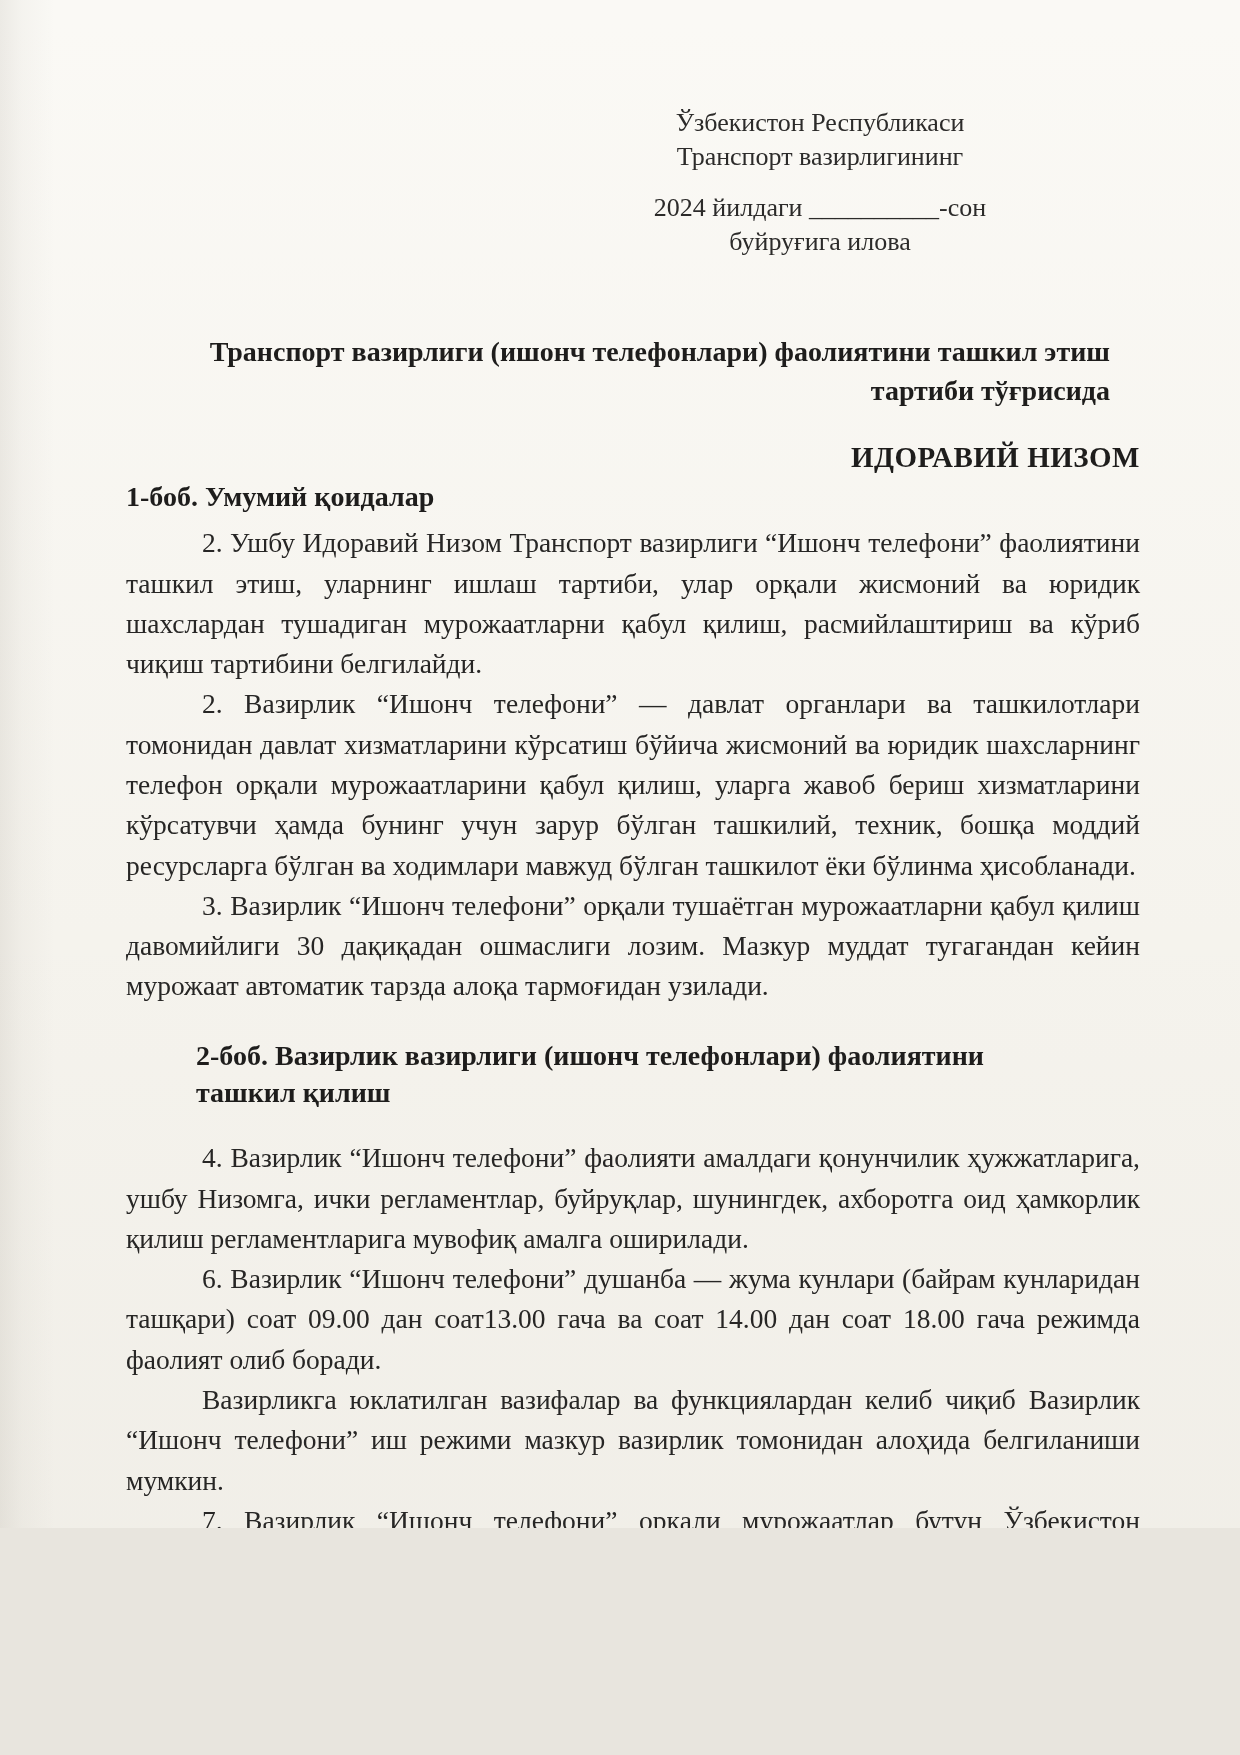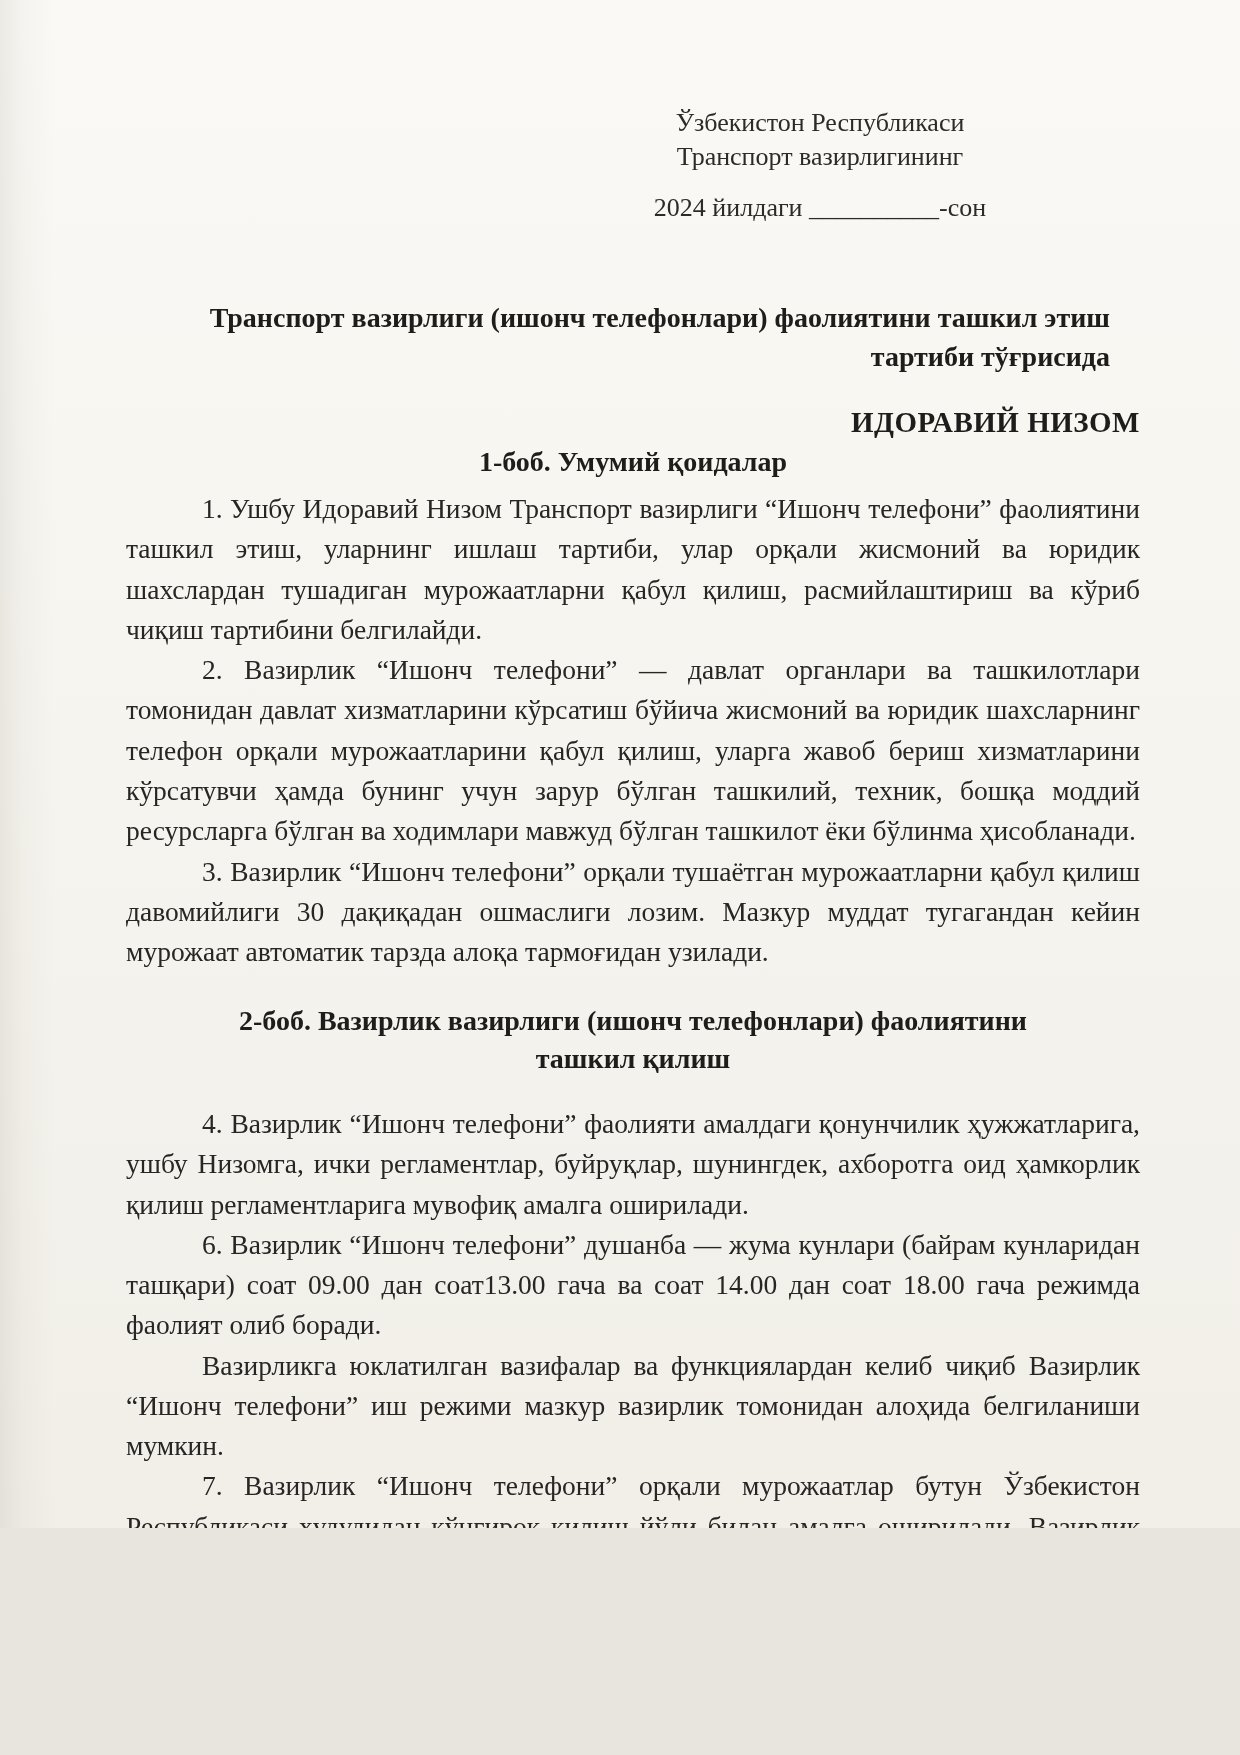--- a/index.html
+++ b/index.html
@@ -45,21 +45,21 @@
   .doc-type {
     margin: 30px 0 0 0;
     text-align: right;
     font-size: 29px;
     font-weight: bold;
     letter-spacing: 0.5px;
     color: #1e1d1c;
   }
   .chapter {
     margin: 4px 0 6px 0;
-    text-align: center;
+    text-align: left;
     font-size: 28px;
     font-weight: bold;
     line-height: 1.35;
     color: #1e1d1c;
   }
   .chapter.second {
     margin: 30px 70px 26px 70px;
   }
   .body-text p {
     margin: 0;
@@ -75,30 +75,31 @@
 <body>
 
 <div class="page">
   <div class="content">
 
     <div class="approval">
       <div>Ўзбекистон Республикаси</div>
       <div>Транспорт вазирлигининг</div>
       <div class="gap"></div>
       <div>2024 йилдаги __________-сон</div>
+      <div>буйруғига илова</div>
     </div>
 
     <div class="doc-title">Транспорт вазирлиги (ишонч телефонлари) фаолиятини ташкил этиш тартиби тўғрисида</div>
 
     <div class="doc-type">ИДОРАВИЙ НИЗОМ</div>
 
     <div class="chapter">1-боб. Умумий қоидалар</div>
 
     <div class="body-text">
-      <p>1. Ушбу Идоравий Низом Транспорт вазирлиги “Ишонч телефони” фаолиятини ташкил этиш, уларнинг ишлаш тартиби, улар орқали жисмоний ва юридик шахслардан тушадиган мурожаатларни қабул қилиш, расмийлаштириш ва кўриб чиқиш тартибини белгилайди.</p>
+      <p>2. Ушбу Идоравий Низом Транспорт вазирлиги “Ишонч телефони” фаолиятини ташкил этиш, уларнинг ишлаш тартиби, улар орқали жисмоний ва юридик шахслардан тушадиган мурожаатларни қабул қилиш, расмийлаштириш ва кўриб чиқиш тартибини белгилайди.</p>
       <p>2. Вазирлик “Ишонч телефони” — давлат органлари ва ташкилотлари томонидан давлат хизматларини кўрсатиш бўйича жисмоний ва юридик шахсларнинг телефон орқали мурожаатларини қабул қилиш, уларга жавоб бериш хизматларини кўрсатувчи ҳамда бунинг учун зарур бўлган ташкилий, техник, бошқа моддий ресурсларга бўлган ва ходимлари мавжуд бўлган ташкилот ёки бўлинма ҳисобланади.</p>
       <p>3. Вазирлик “Ишонч телефони” орқали тушаётган мурожаатларни қабул қилиш давомийлиги 30 дақиқадан ошмаслиги лозим. Мазкур муддат тугагандан кейин мурожаат автоматик тарзда алоқа тармоғидан узилади.</p>
     </div>
 
     <div class="chapter second">2-боб. Вазирлик вазирлиги (ишонч телефонлари) фаолиятини ташкил қилиш</div>
 
     <div class="body-text">
       <p>4. Вазирлик “Ишонч телефони” фаолияти амалдаги қонунчилик ҳужжатларига, ушбу Низомга, ички регламентлар, буйруқлар, шунингдек, ахборотга оид ҳамкорлик қилиш регламентларига мувофиқ амалга оширилади.</p>
       <p>6. Вазирлик “Ишонч телефони” душанба — жума кунлари (байрам кунларидан ташқари) соат 09.00 дан соат13.00 гача ва соат 14.00 дан соат 18.00 гача режимда фаолият олиб боради.</p>
       <p>Вазирликга юклатилган вазифалар ва функциялардан келиб чиқиб Вазирлик “Ишонч телефони” иш режими мазкур вазирлик томонидан алоҳида белгиланиши мумкин.</p>

